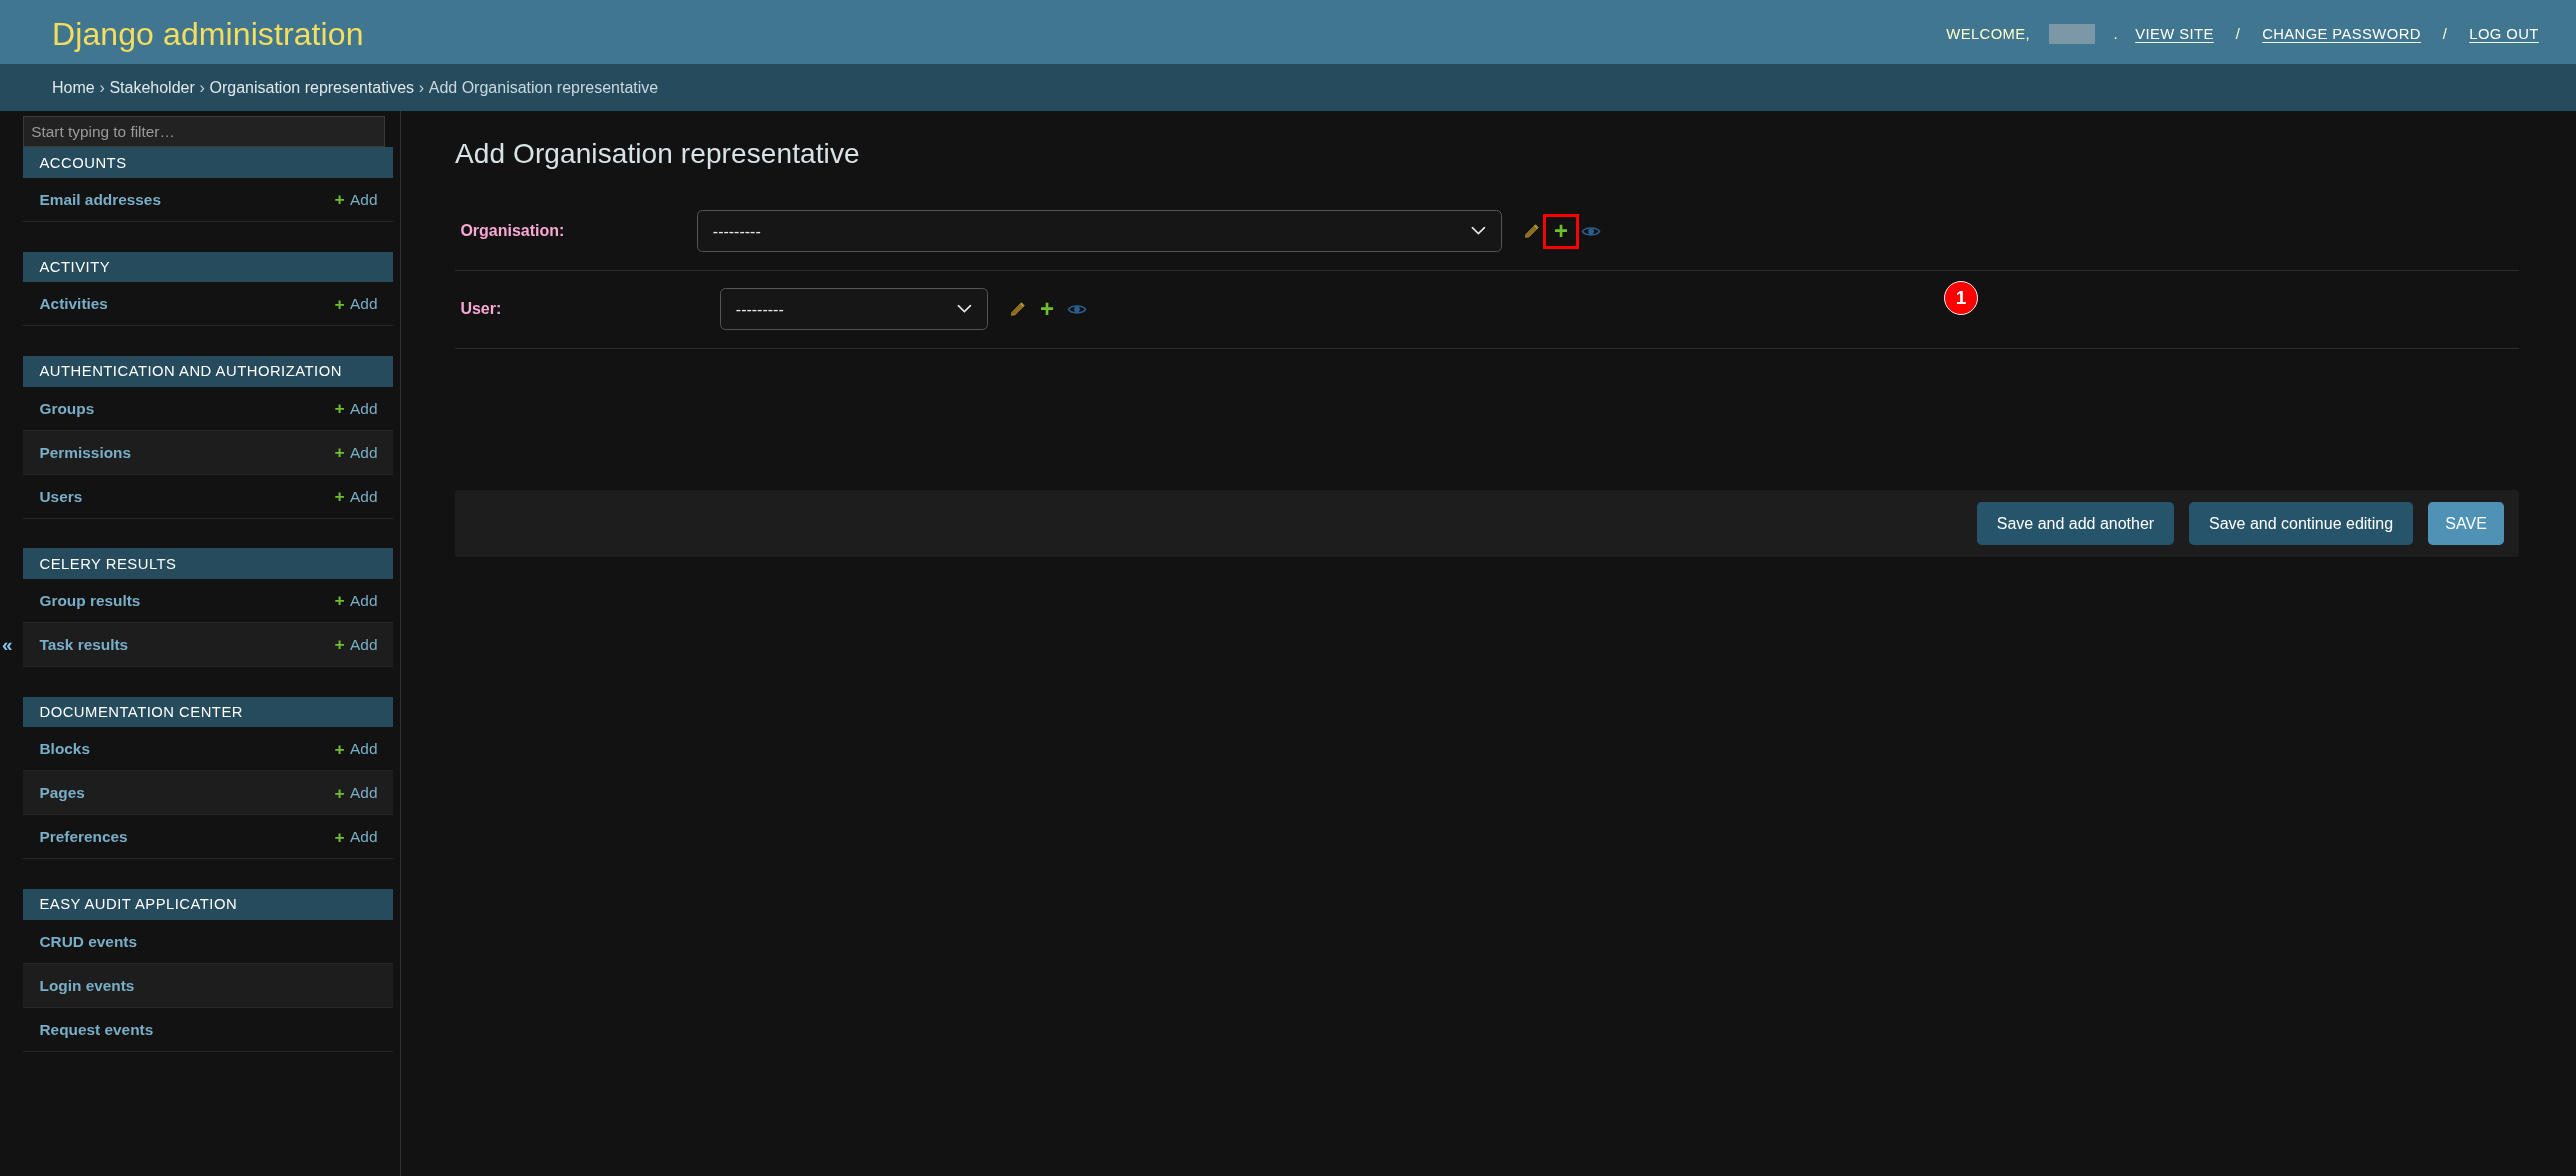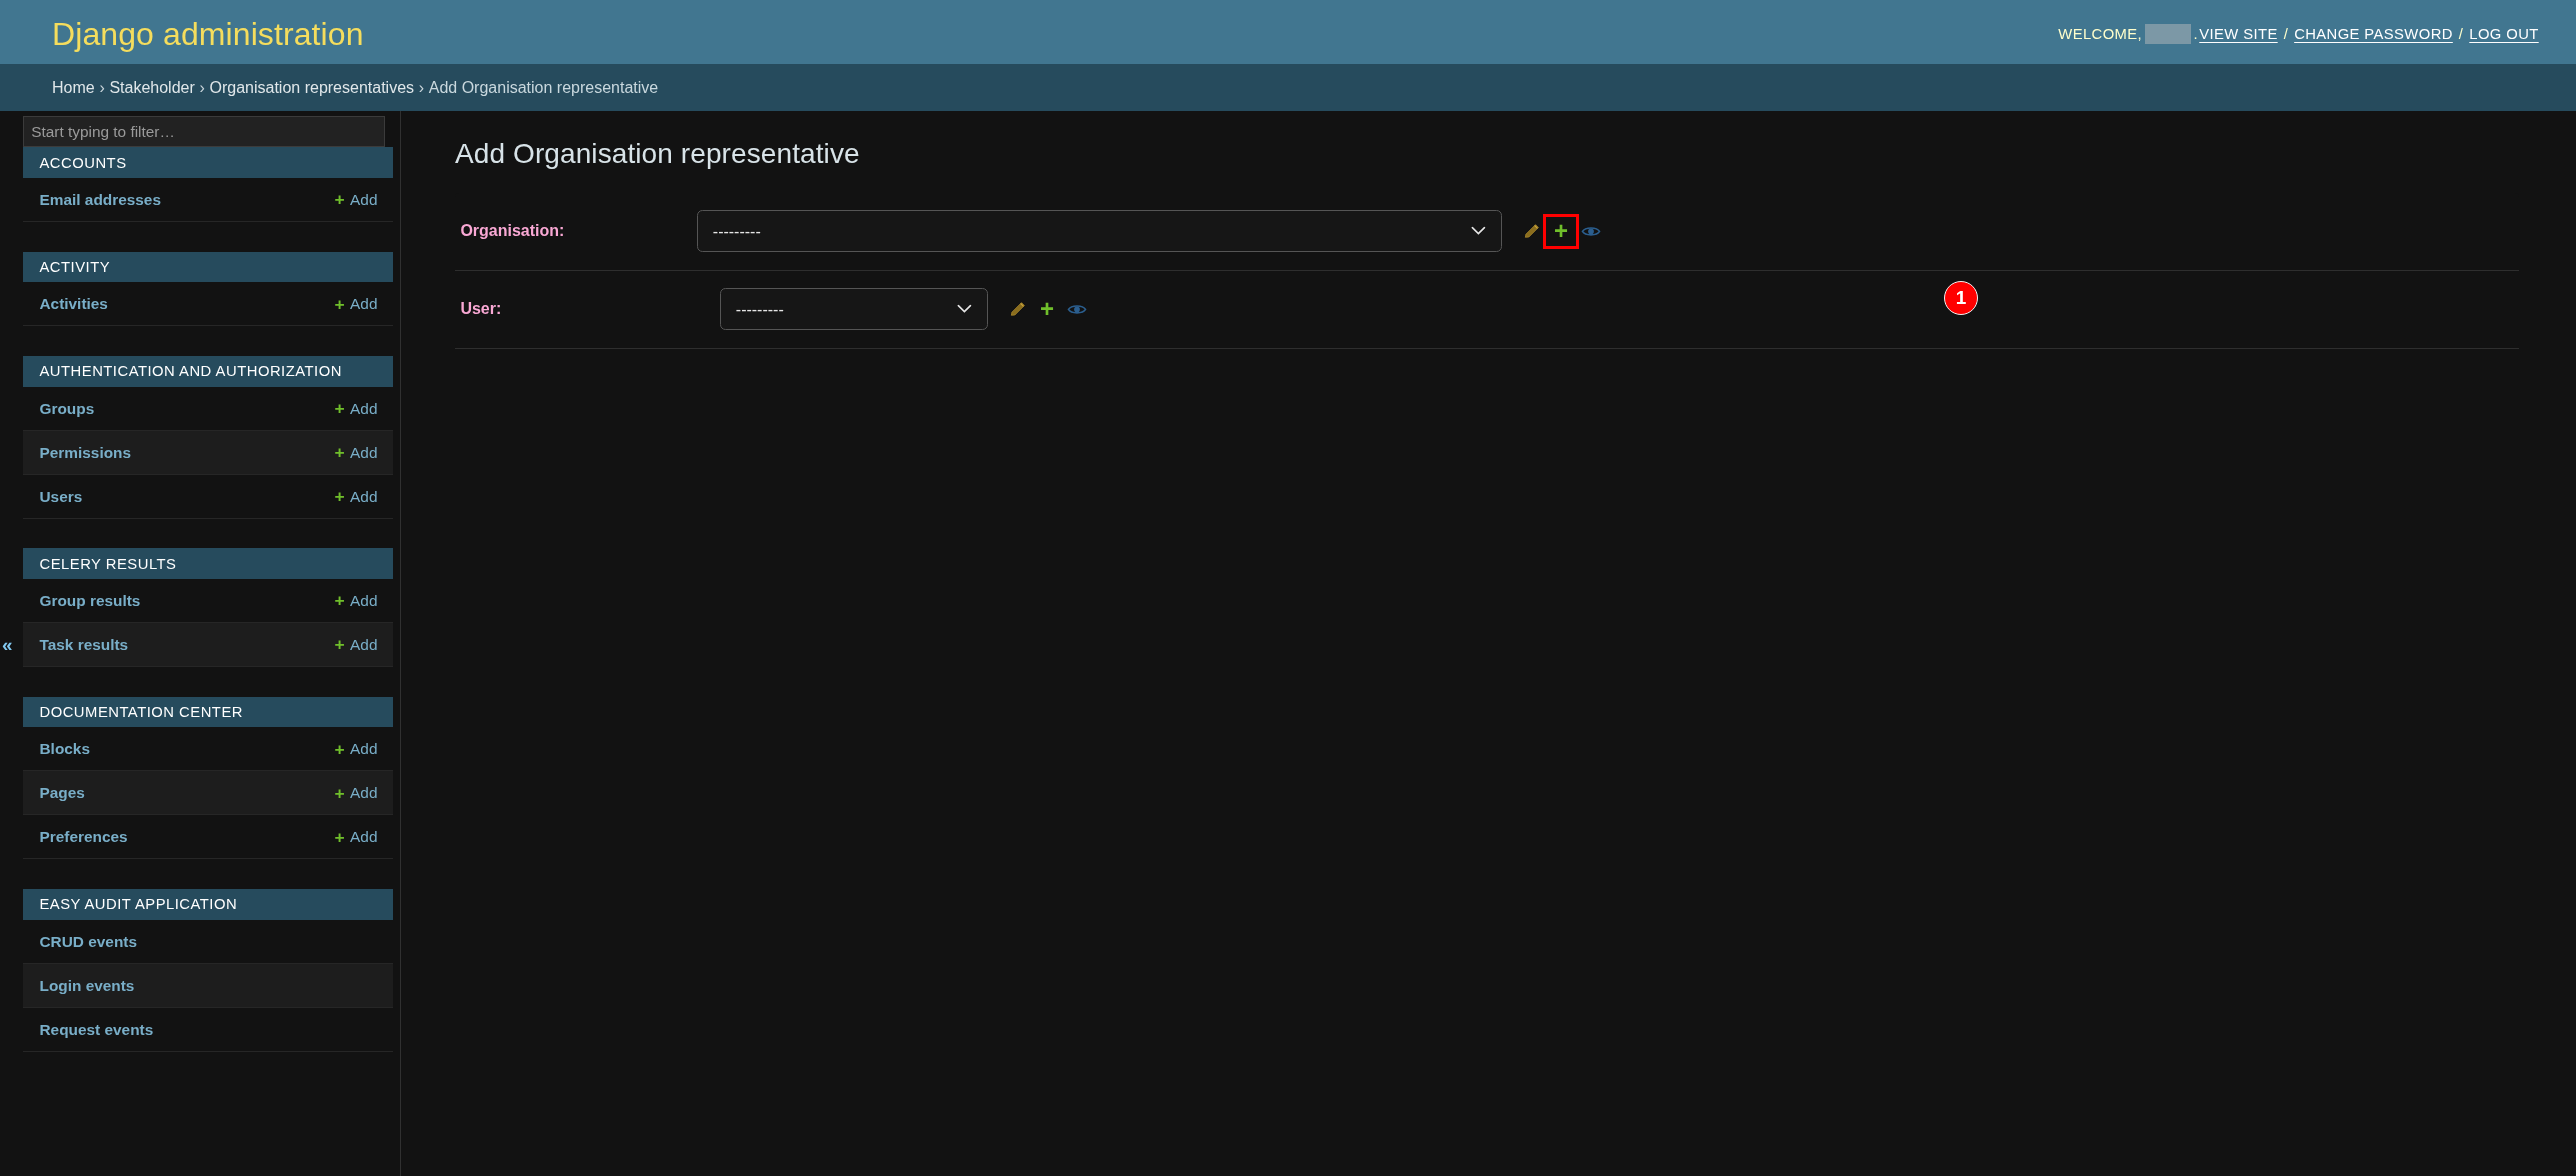--- a/index.html
+++ b/index.html
@@ -26,21 +26,21 @@
   #site-title {
     color: #f5dd5d;
     font-size: 32px;
     font-weight: 300;
     letter-spacing: 0.1px;
     line-height: 1;
   }
   #user-tools {
     display: flex;
     align-items: center;
-    gap: 0px;
+    gap: 16px;
     color: #ffffcc;
     font-size: 14.8px;
     letter-spacing: 0.4px;
     text-transform: uppercase;
   }
   #user-tools .welcome-text { color: #ffffcc; }
   #user-tools .username-redact {
     display: inline-block;
     width: 46px; height: 20px;
     background: #7c98a6;
@@ -536,17 +536,22 @@
                   <circle cx="14" cy="9" r="4" fill="#2b5e8e"></circle>
                 </svg>
               </a>
             </span>
           </div>
         </div>
 
       </div>
     </div>
 
+    <div id="submit-row">
+      <button type="button" class="btn">Save and add another</button>
+      <button type="button" class="btn">Save and continue editing</button>
+      <button type="button" class="btn default">SAVE</button>
+    </div>
 
     <div id="annotation-badge">1</div>
   </div>
 </div>
 
 
 </body></html>

